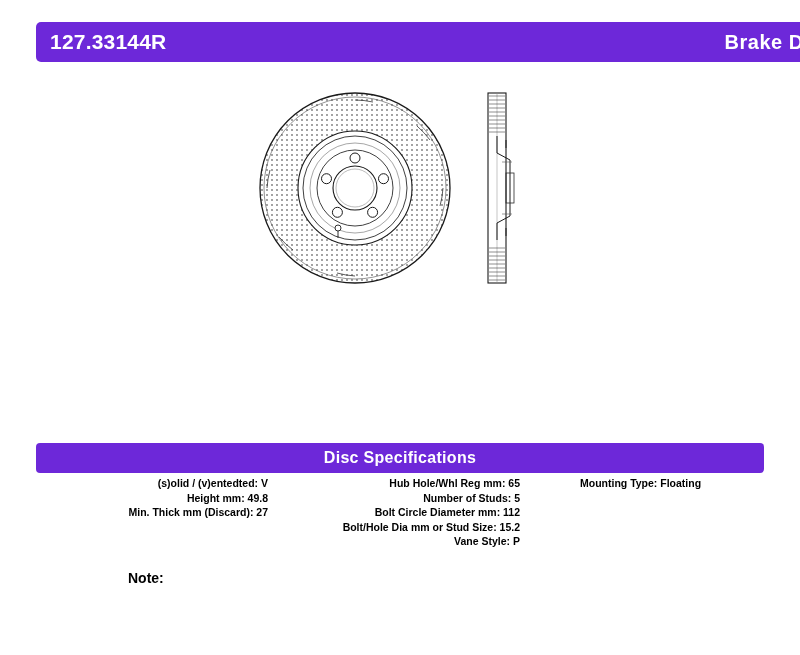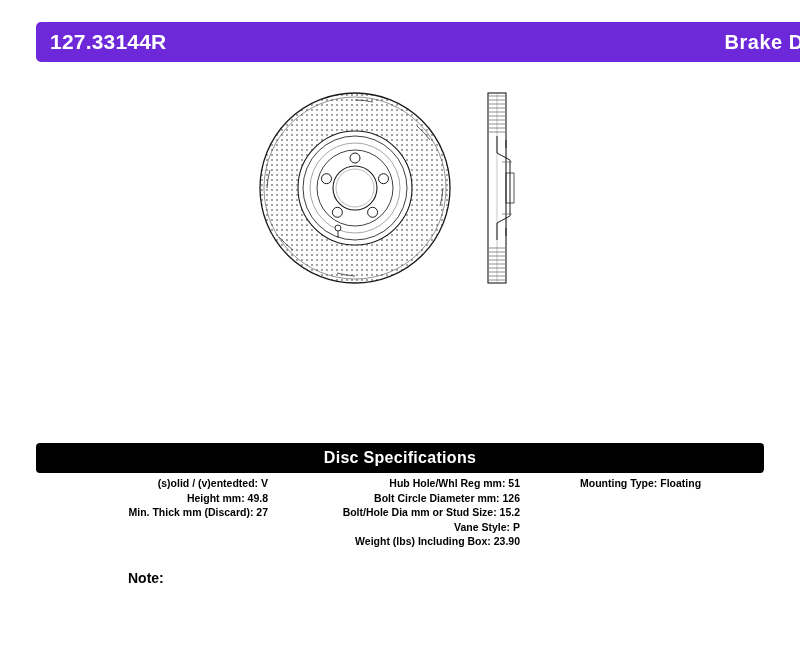--- a/index.html
+++ b/index.html
@@ -63,21 +63,21 @@
     height: 220px;
   }
 
   
   .spec-bar {
     position: absolute;
     left: 36px;
     top: 443px;
     width: 728px;
     height: 30px;
-    background: #000000;
+    background: #6d28d9;
     border-radius: 4px;
     display: flex;
     align-items: center;
     justify-content: center;
   }
   .spec-bar-title {
     color: #ffffff;
     font-weight: bold;
     font-size: 16px;
     letter-spacing: 0.3px;
@@ -221,25 +221,25 @@
 
   <div class="specs">
 
     <div class="col col-left">
       <div class="spec-line">(s)olid / (v)entedted: V</div>
       <div class="spec-line">Height mm: 49.8</div>
       <div class="spec-line">Min. Thick mm (Discard): 27</div>
     </div>
 
     <div class="col col-mid">
-      <div class="spec-line">Hub Hole/Whl Reg mm: 51</div>
-      <div class="spec-line">Bolt Circle Diameter mm: 126</div>
+      <div class="spec-line">Hub Hole/Whl Reg mm: 65</div>
+      <div class="spec-line">Number of Studs: 5</div>
+      <div class="spec-line">Bolt Circle Diameter mm: 112</div>
       <div class="spec-line">Bolt/Hole Dia mm or Stud Size: 15.2</div>
       <div class="spec-line">Vane Style: P</div>
-      <div class="spec-line">Weight (lbs) Including Box: 23.90</div>
     </div>
 
     <div class="col col-right">
       <div class="spec-line">Mounting Type: Floating</div>
     </div>
 
   </div>
 
   <div class="note">
     <span>Note:</span>

